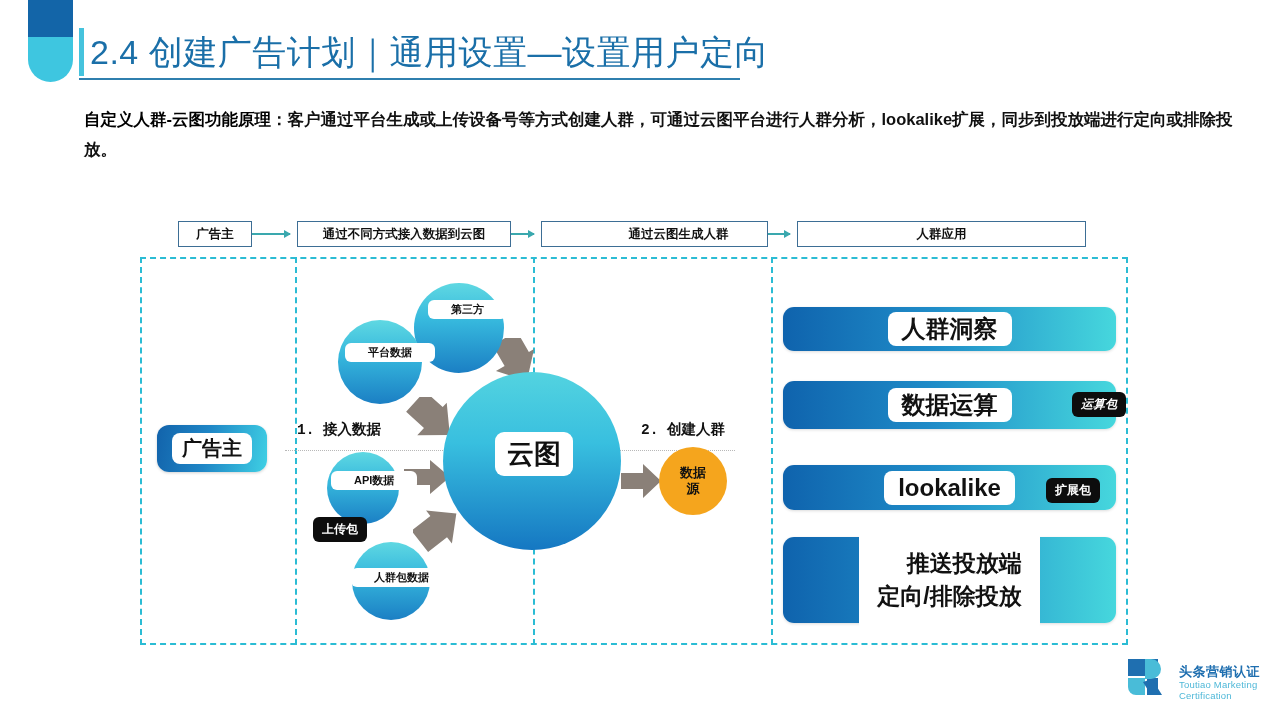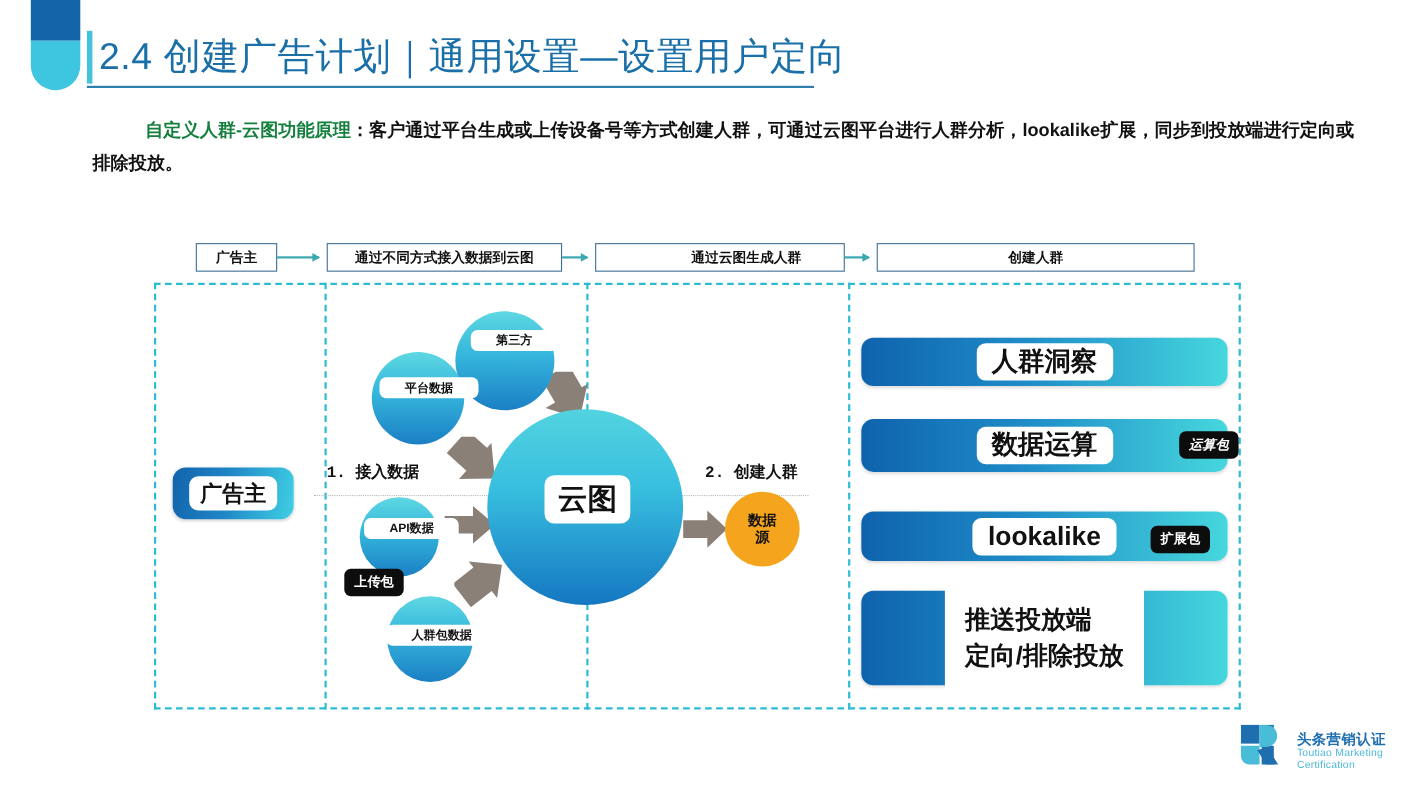--- a/index.html
+++ b/index.html
@@ -58,21 +58,21 @@
   
   .subtitle {
     position: absolute;
     left: 84px; top: 104px;
     width: 1150px;
     font-size: 16.5px;
     font-weight: bold;
     line-height: 30px;
     color: #111111;
   }
-  .subtitle .hl { color: #15803d; margin-left: 48px; }
+  .subtitle .hl { color: #000000; }
 
   
   .hdr-box {
     position: absolute;
     top: 221px;
     height: 26px;
     border: 1.6px solid #3d6e95;
     background: #ffffff;
     display: flex;
     align-items: center;
@@ -245,21 +245,21 @@
     box-shadow: 0 1px 3px rgba(0,0,0,0.14);
   }
   .app-bar .lbl {
     background: #ffffff;
     border-radius: 8px;
     padding: 2px 14px;
     font-size: 24px;
     font-weight: bold;
     color: #111111;
     white-space: nowrap;
-    text-align: left;
+    text-align: right;
     line-height: 30px;
   }
   #ab0 { top: 307px; height: 44px; }
   #ab1 { top: 381px; height: 48px; }
   #ab2 { top: 465px; height: 45px; }
   #ab3 { top: 537px; height: 86px; }
   #ab3 .lbl { font-size: 23px; line-height: 33px; padding: 19px 18px; }
 
   #bg-calc { left: 1072px; top: 392px; font-style: italic; }
   #bg-ext  { left: 1046px; top: 478px; }
@@ -293,21 +293,21 @@
   <div class="title-underline"></div>
 
   <div class="subtitle"><span class="hl">自定义人群-云图功能原理</span><span>：客户通过平台生成或上传设备号等方式创建人群，可通过云图平台进行人群分析，lookalike扩展，同步到投放端进行定向或排除投放。</span></div>
 
   <div class="hdr-box" id="hdr0">广告主</div>
   <div class="hdr-arrow" id="ha0"></div>
   <div class="hdr-box" id="hdr1">通过不同方式接入数据到云图</div>
   <div class="hdr-arrow" id="ha1"></div>
   <div class="hdr-box" id="hdr2">通过云图生成人群</div>
   <div class="hdr-arrow" id="ha2"></div>
-  <div class="hdr-box" id="hdr3">创建人群</div>
+  <div class="hdr-box" id="hdr3">人群应用</div>
 
   <div class="panel"></div>
   <div class="vdiv" id="vd0"></div>
   <div class="vdiv" id="vd1"></div>
   <div class="vdiv" id="vd2"></div>
   <div class="hguide"></div>
 
   <div class="adv-pill">
     <div class="inner">广告主</div>
   </div>

